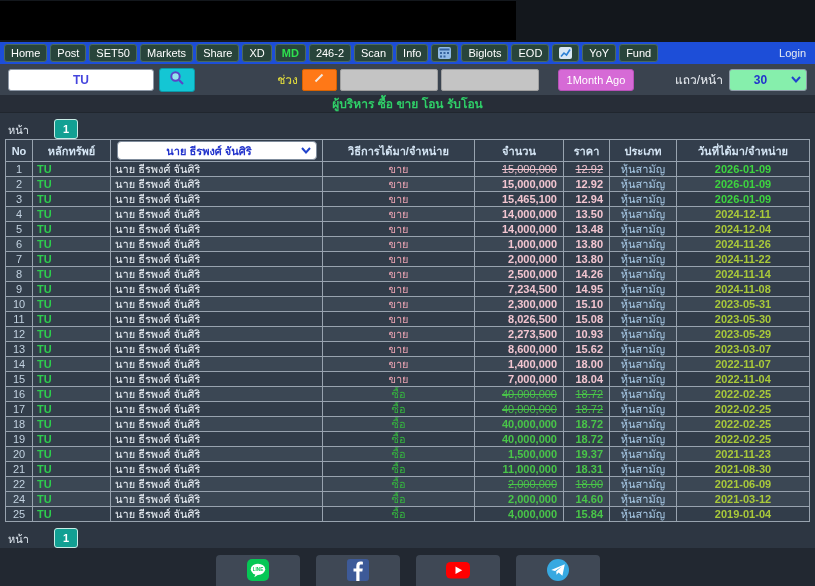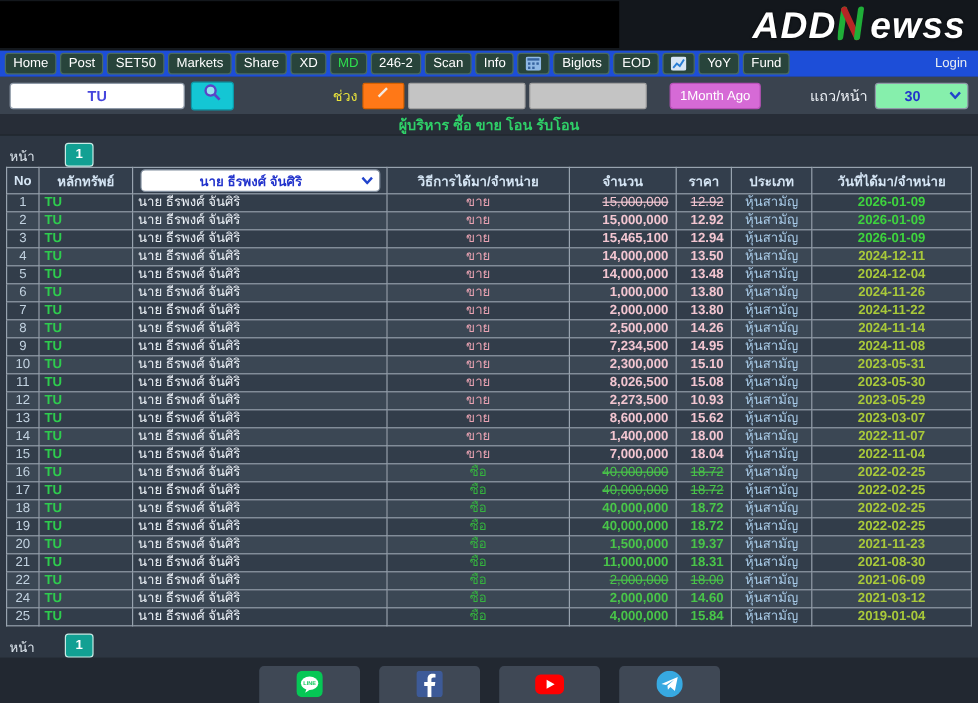--- a/index.html
+++ b/index.html
@@ -7,21 +7,21 @@
 
   
   .topbar{height:42px;background:#13171c;position:relative}
   .ad-banner{position:absolute;left:0;top:1px;width:516px;height:39px;background:#000}
   .logo{position:absolute;right:10px;top:3px;display:flex;align-items:center;font-weight:800;font-size:31px;color:#fff;font-style:italic;letter-spacing:1px;text-shadow:0 0 2px #000}
   .logo .n-ic{display:inline-block;margin:0 1px;transform:translateY(1px)}
 
   
   .navbar{height:22px;background:#1d4ed8;display:flex;align-items:center;gap:3px;padding:0 4px}
   .nav-btn{background:#28443b;border:1px solid #4a6a5e;border-radius:3px;color:#fff;font-size:11px;height:16px;padding:0 6px;display:flex;align-items:center;cursor:pointer}
-  .nav-active{color:#2ee04e;font-weight:normal}
+  .nav-active{color:#2ee04e;font-weight:bold}
   .nav-ic{display:flex;align-items:center}
   .login{margin-left:auto;color:#e9edf2;font-size:11px;padding-right:5px;cursor:pointer}
 
   
   .searchbar{height:31px;background:#3a434f;display:flex;align-items:center;padding:0 8px}
   .query-input{width:140px;height:18px;border:1px solid #8f9aa8;border-radius:3px;text-align:center;color:#4545dd;font-weight:bold;font-size:12px;outline:none}
   .search-btn{width:34px;height:22px;background:#14c6d4;border:1px solid #0b98a8;border-radius:3px;margin-left:5px;display:flex;align-items:center;justify-content:center;cursor:pointer}
   .sp1{flex:2}.sp2{flex:1}
   .range-label{color:#e8e23c;font-size:12px;margin-right:4px}
   .range-edit-btn{width:33px;height:20px;background:#ff7817;border:1px solid #d86200;border-radius:2px;display:flex;align-items:center;justify-content:center;cursor:pointer}
@@ -68,31 +68,20 @@
 
   
   .footer{height:32px;background:#222831;display:flex;justify-content:center;gap:16px;padding-top:7px;margin-top:0}
   .social-btn{width:84px;height:32px;background:#3f4855;border-radius:4px;display:flex;justify-content:center;align-items:flex-start;padding-top:4px;cursor:pointer}
 </style>
 </head>
 <body>
 
 <div class="topbar">
   <div class="ad-banner"></div>
-  <div class="logo">
-    <span>ADD</span>
-      <span class="n-ic"><svg width="26" height="30" viewBox="0 0 26 30">
-          <g transform="skewX(-8)" stroke-linecap="round">
-            <path d="M6 27 L6 4" stroke="#1fae38" stroke-width="5"></path>
-            <path d="M6 4 L20 27" stroke="#b72525" stroke-width="5"></path>
-            <path d="M20 27 L20 4" stroke="#1fae38" stroke-width="5"></path>
-          </g>
-        </svg></span>
-      <span>ewss</span>
-  </div>
 </div>
 
 <div class="navbar">
   <div style="display:flex;gap:3px;align-items:center">
       <div class="nav-btn">Home</div>
       <div class="nav-btn">Post</div>
       <div class="nav-btn">SET50</div>
       <div class="nav-btn">Markets</div>
       <div class="nav-btn">Share</div>
       <div class="nav-btn">XD</div>

